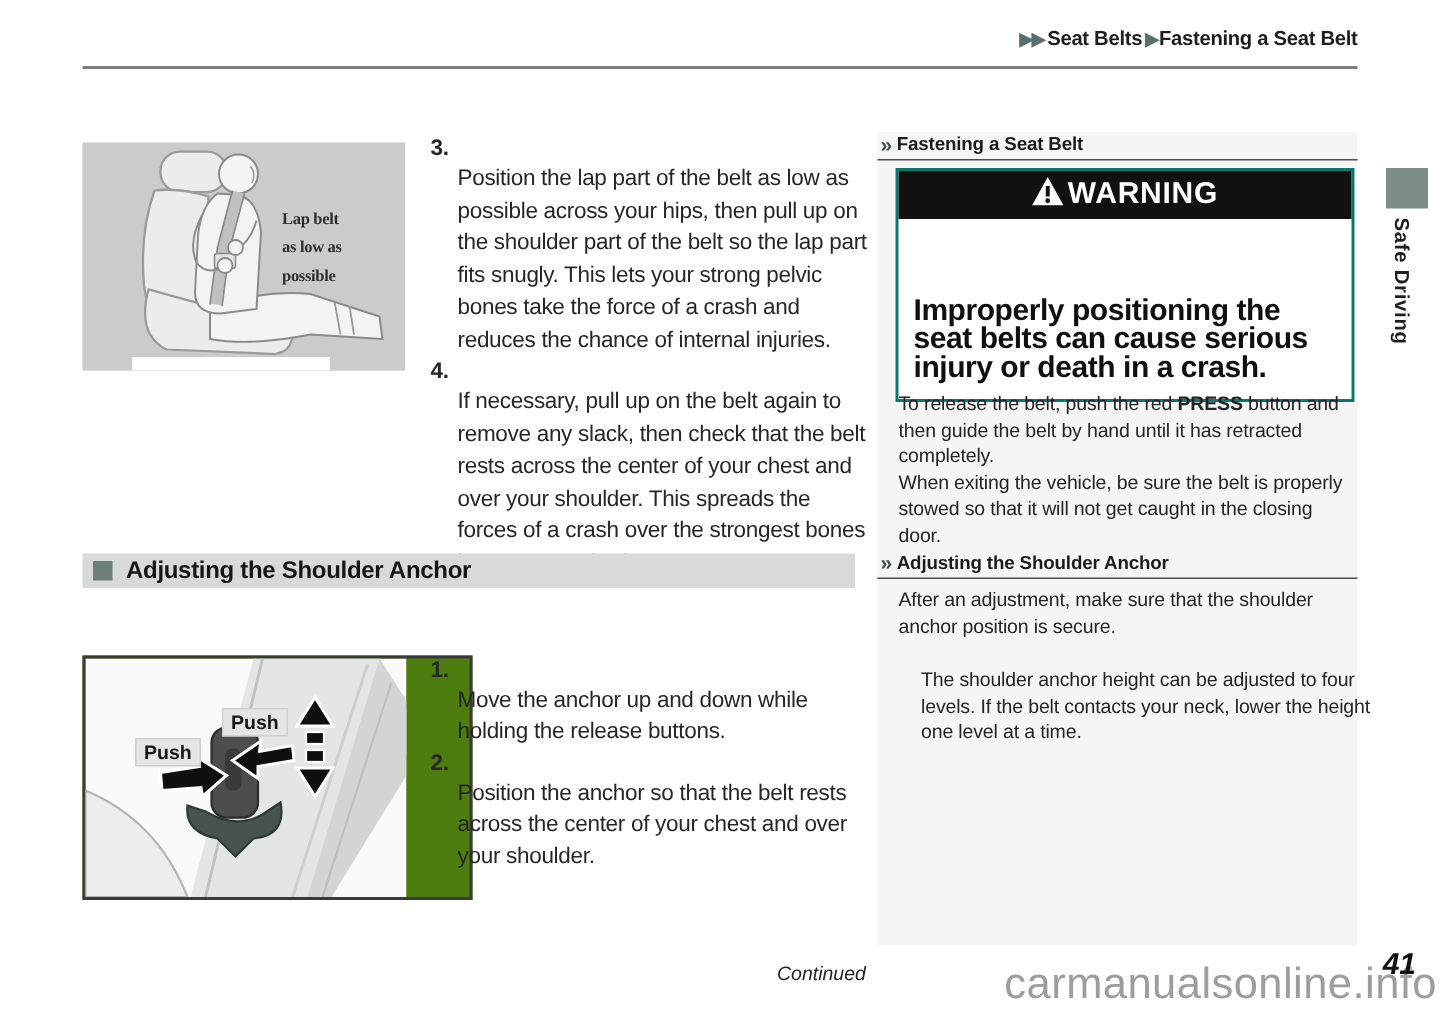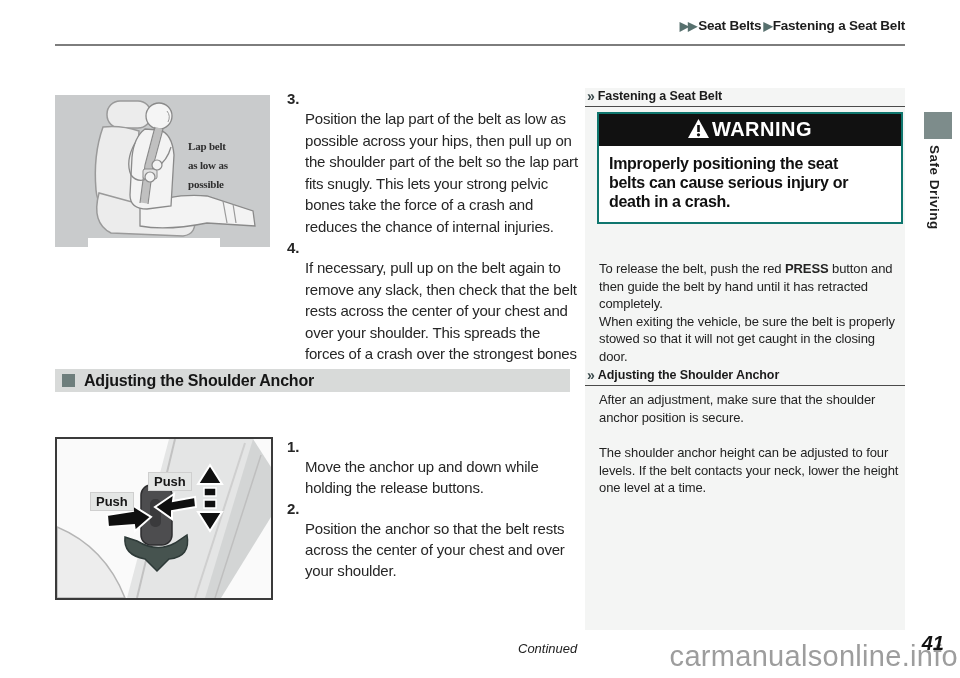--- a/index.html
+++ b/index.html
@@ -36,21 +36,21 @@
   .section-bar {
     position:absolute; left:55px; top:369px; width:515px; height:23px;
     background:#d8dad9; display:flex; align-items:center; padding-left:7px; box-sizing:border-box;
   }
   .section-bar .sq { width:13px; height:13px; background:#6e7e7c; margin-right:9px; flex:none; }
   .section-bar .ttl { font-size:16px; font-weight:bold; color:#161616; letter-spacing:-0.2px; }
 
   .intro { position:absolute; left:55px; top:398px; width:532px; font-size:15px; line-height:21px; color:#262626; letter-spacing:-0.3px; }
 
   
-  .fig2 { position:absolute; left:55px; top:437px; width:218px; height:163px; background:#eab308; border:2px solid #3a3a3a; box-sizing:border-box; }
+  .fig2 { position:absolute; left:55px; top:437px; width:260px; height:163px; background:#4d7c0f; border:2px solid #3a3a3a; box-sizing:border-box; }
   .fig2 svg { position:absolute; left:0; top:0; }
   .push-label {
     position:absolute; background:#e4e6e5; border:1px solid #cfcfcf; color:#161616;
     font-size:13px; font-weight:bold; padding:0 5px; line-height:17px;
   }
   .push-top { left:91px; top:33px; }
   .push-left { left:33px; top:53px; }
 
   
   .sidebar { position:absolute; left:585px; top:88px; width:320px; height:542px; background:#f4f5f4; }
@@ -58,30 +58,30 @@
   .side-sec-head .row { display:flex; align-items:center; padding-left:2px; }
   .side-sec-head .chev { color:#3c4b4d; font-weight:bold; font-size:14px; margin-right:3px; line-height:14px; }
   .side-sec-head .t { font-size:12.5px; font-weight:bold; color:#1b1b1b; letter-spacing:-0.1px; }
   .side-sec-head .rule { height:1px; background:#4a4a4a; margin-top:3px; }
   .sec1-head { top:1px; }
   .sec2-head { top:280px; }
 
   .warning-box { position:absolute; left:12px; top:24px; width:306px; border:2px solid #0f766e; background:#ffffff; box-sizing:border-box; }
   .warning-head { background:#111111; color:#ffffff; text-align:center; font-weight:bold; font-size:20px; padding:4px 0 5px; letter-spacing:0.5px; }
   .warning-head svg { vertical-align:-2px; margin-right:3px; }
-  .warning-body { padding:8px 26px 11px 10px; font-weight:bold; font-size:16px; line-height:19px; color:#101010; letter-spacing:-0.3px; }
+  .warning-body { padding:8px 26px 11px 10px; font-weight:bold; font-size:20px; line-height:19px; color:#101010; letter-spacing:-0.3px;margin-top:44px; }
   .warning-body p { margin:0; }
   .warning-body p + p { margin-top:14px; }
 
   .side-note { position:absolute; left:14px; top:172px; width:300px; font-size:13px; line-height:17.5px; color:#232323; letter-spacing:-0.1px; }
   .side-note p { margin:0; }
   .side-note b { font-weight:bold;margin-top:38px; }
 
   .sec2-para1 { position:absolute; left:14px; top:303px; width:300px; font-size:13px; line-height:17.5px; color:#232323; letter-spacing:-0.1px; }
-  .sec2-para2 { position:absolute; left:14px; top:356px; width:302px; font-size:13px; line-height:17.5px; color:#232323; letter-spacing:-0.1px; }
+  .sec2-para2 { position:absolute; left:29px; top:356px; width:302px; font-size:13px; line-height:17.5px; color:#232323; letter-spacing:-0.1px; }
 
   
   .safe-tab { position:absolute; left:924px; top:112px; width:28px; height:27px; background:#7d8c8b; }
   .safe-tab-label {
     position:absolute; left:927px; top:145px; writing-mode:vertical-rl;
     font-size:13.5px; font-weight:bold; color:#1f1f1f; letter-spacing:0.5px;
   }
 
   
   .continued { position:absolute; left:518px; top:641px; font-style:italic; font-size:13px; color:#222; }

